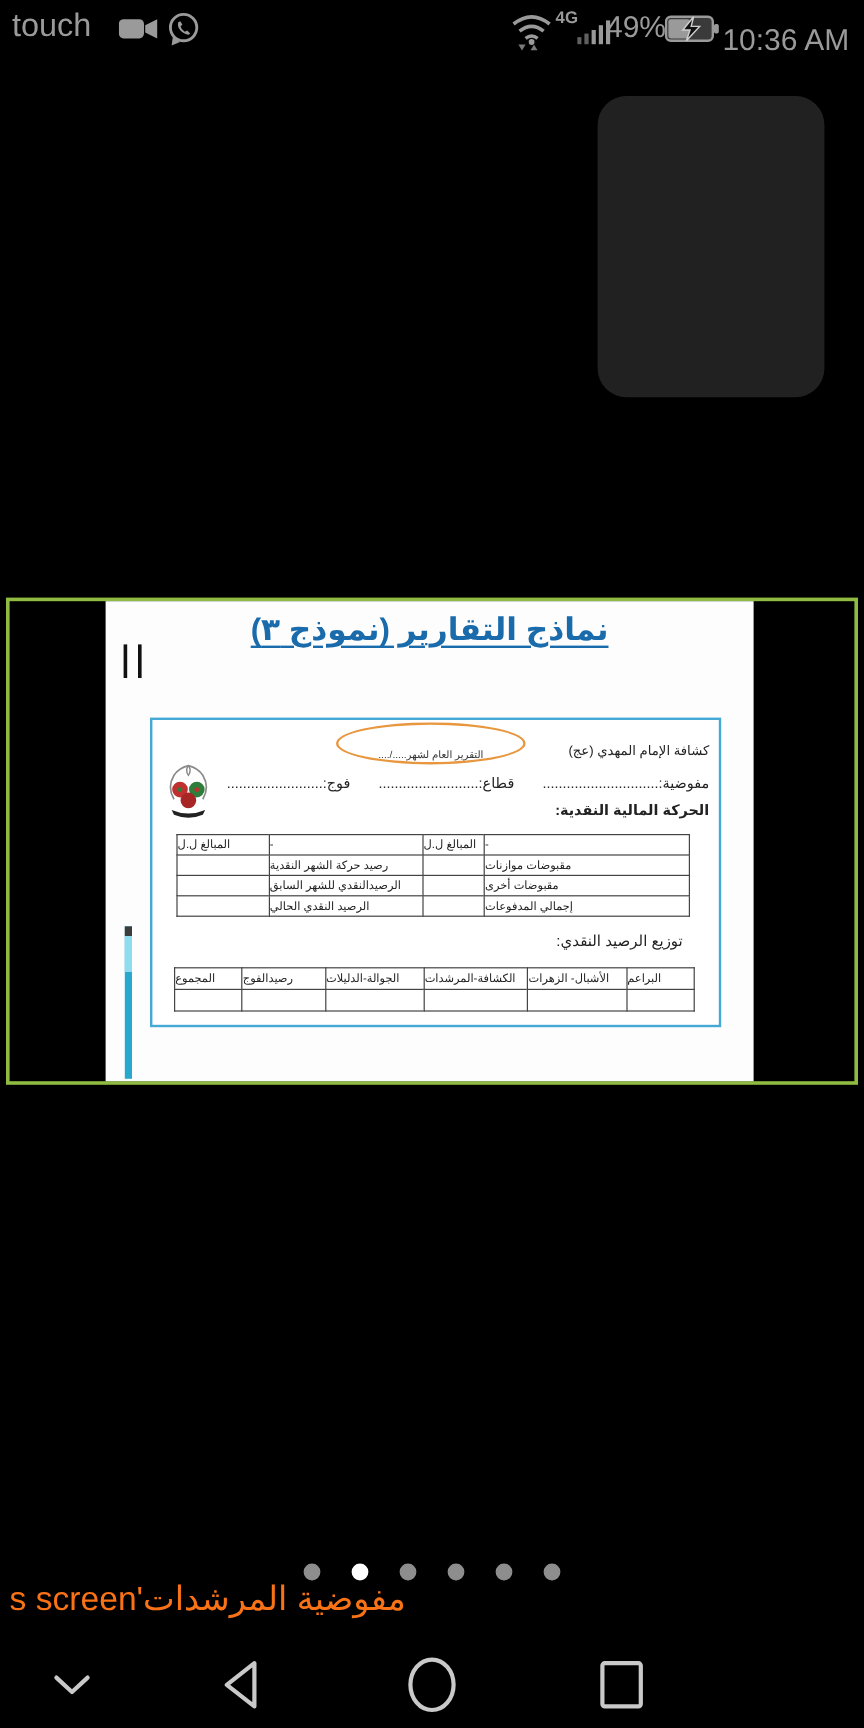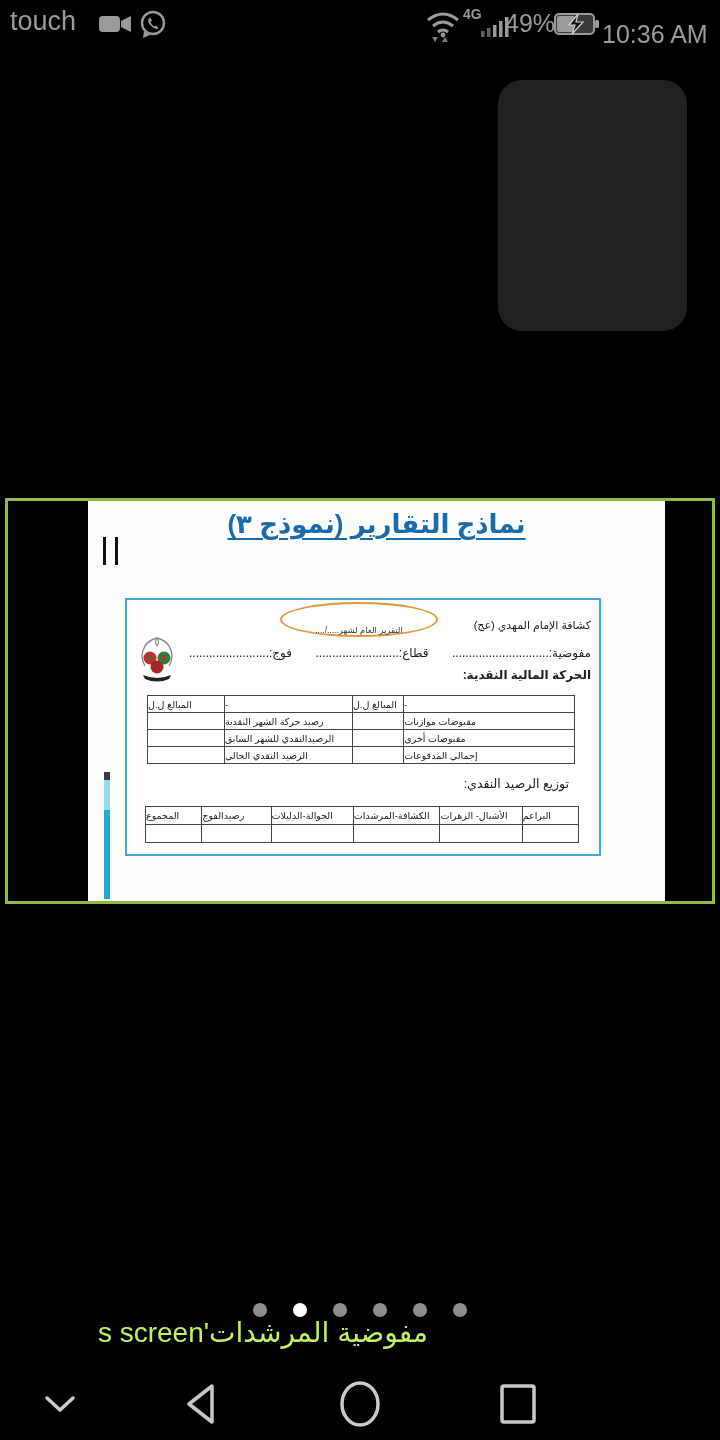--- a/index.html
+++ b/index.html
@@ -9,21 +9,21 @@
   #statusbar{position:absolute;left:0;top:0;width:720px;height:48px;background:#000;color:#9a9a9a;}
   .sb-text{position:absolute;color:#9a9a9a;}
   #carrier{left:10px;top:6px;font-size:27px;}
   #net4g{left:463px;top:6px;font-size:14px;font-weight:bold;}
   #battpct{left:505px;top:9px;font-size:25px;}
   #clock{left:602px;top:8px;font-size:25px;margin-top:12px;}
   
   #pip{position:absolute;left:498px;top:80px;width:189px;height:251px;background:#212121;border-radius:24px;}
   
   #share{position:absolute;left:5px;top:498px;width:704px;height:400px;border:3px solid #8fbb42;background:#000;}
-  #slide{position:absolute;left:80px;top:0;width:540px;height:400px;background:#fdfdfd;padding-left:37px;}
+  #slide{position:absolute;left:80px;top:0;width:540px;height:400px;background:#fdfdfd;}
   #slide-title{position:absolute;left:0;top:8px;width:100%;text-align:center;color:#1a6bab;
     font-size:26px;font-weight:bold;text-decoration:underline;text-underline-offset:5px;direction:rtl;}
   #cursor{position:absolute;left:15px;top:36px;width:9px;height:28px;border-left:3px solid #111;border-right:3px solid #111;}
   
   #scrollbar{position:absolute;left:16px;top:271px;width:6px;height:127px;background:#29a8cd;}
   #scrollbar .tick{position:absolute;left:0;top:0;width:6px;height:8px;background:#3c3c3c;}
   #scrollbar .lite{position:absolute;left:0;top:8px;width:6px;height:30px;background:#8edced;}
   
   #docbox{position:absolute;left:37px;top:97px;width:472px;height:254px;border:2px solid #45a9d6;background:#fff;direction:rtl;}
   #stamp{position:absolute;left:153px;top:2px;width:154px;height:31px;border:2px solid #e8973f;border-radius:50%;
@@ -39,21 +39,21 @@
   td{border:1px solid #444;font-size:9.5px;color:#222;text-align:left;padding:0;overflow:hidden;white-space:nowrap;}
   #table1{position:absolute;left:20px;top:95px;width:428px;}
   #table1 td{height:16px;}
   #table2{position:absolute;left:18px;top:206px;width:434px;}
   #table2 td{height:17px;}
   
   #dots{position:absolute;left:253px;top:1303px;display:flex;gap:26px;}
   .dot{width:14px;height:14px;border-radius:50%;background:#8d8d8d;display:inline-block;}
   .dot.active{background:#fff;}
   
-  #presenter{position:absolute;left:8px;top:1316px;font-size:28px;color:#bef264;direction:rtl;text-align:right;width:420px;}
+  #presenter{position:absolute;left:8px;top:1316px;font-size:28px;color:#f97316;direction:rtl;text-align:left;width:420px;}
   
   #navbar{position:absolute;left:0;top:1368px;width:720px;height:72px;background:#000;}
   .navbtn{position:absolute;top:0;width:80px;height:72px;display:flex;align-items:center;justify-content:center;}
 </style>
 </head>
 <body>
 
 <div id="statusbar">
   <span id="carrier" class="sb-text">touch</span>
   <svg class="abs" style="left:99px;top:13px" width="34" height="22" viewBox="0 0 34 22">

